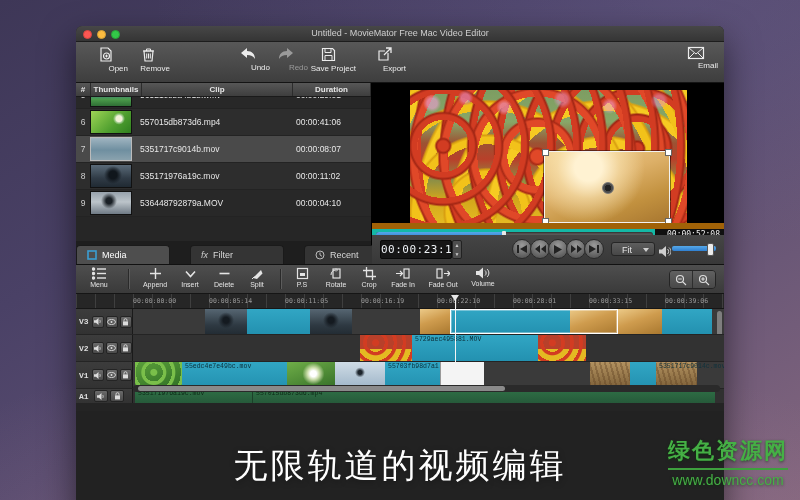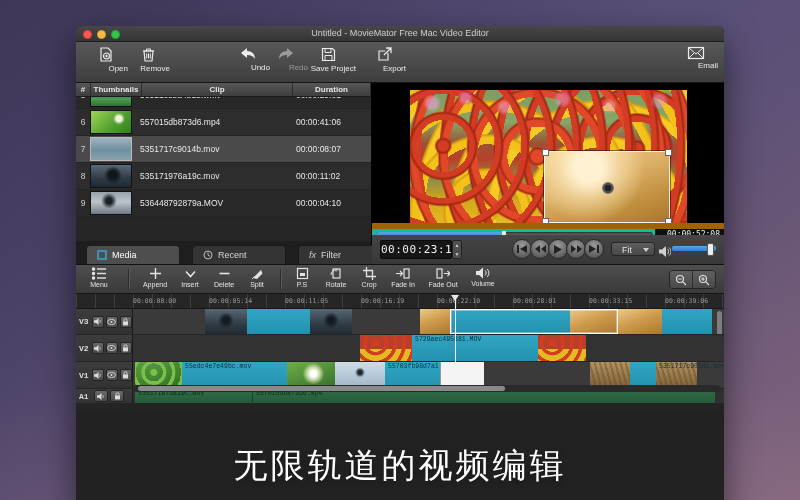--- a/index.html
+++ b/index.html
@@ -41,21 +41,21 @@
   .lthumb{width:40px;height:22px;margin-right:8px;border:1px solid #111;background:#555;flex:none;}
   .lrow.sel .lthumb{border:1px solid #bbb;}
   .lname{width:144px;white-space:nowrap;overflow:hidden;}
   .ldur{flex:1;padding-left:12px;}
   .th-sea{background:linear-gradient(180deg,#7ab8c8 0%,#3d7f8f 40%,#4a9a4a 70%,#2f6f35 100%);}
   .th-green{background:radial-gradient(circle at 70% 35%, #f2f0d8 0 3px, rgba(255,255,255,.5) 4px, transparent 6px),linear-gradient(135deg,#9ed455,#4f9f2f 60%,#2f7f1f);}
   .th-blue{background:linear-gradient(180deg,#9fb4c0,#6f8fa0 55%,#8aa2ae);}
   .th-eagle{background:radial-gradient(circle at 55% 45%, #10161c 0 4px, transparent 9px),linear-gradient(180deg,#5a6a78,#303b46 60%,#202a33);}
   .th-eagle2{background:radial-gradient(circle at 45% 40%, #1a2026 0 3px, transparent 8px),linear-gradient(180deg,#97a2ac,#bcc4ca 45%,#6f7a85);}
   .th-wheat{background:linear-gradient(180deg,#241a10 0%,#7d5520 32%,#eaa93f 52%,#c07828 74%,#55380f 100%);}
-  .ltabs{height:23px;background:#1e1e1e;display:flex;align-items:flex-end;padding-left:10px;gap:12px;}
+  .ltabs{height:23px;background:#1e1e1e;display:flex;align-items:flex-end;gap:20px;}
   .ltab{height:18px;min-width:72px;display:flex;align-items:center;gap:5px;padding:0 10px;border-radius:4px 4px 0 0;
     background:#343434;color:#d8d8d8;font-size:9px;border:1px solid #1a1a1a;border-bottom:none;}
   .ltab.on{background:#4e4e4e;color:#fff;}
   .tab-ic{width:10px;height:10px;display:inline-block;}
   
   .preview{position:relative;width:353px;height:181px;background:#000;}
   .video{position:absolute;left:38px;top:7px;width:277px;height:133px;overflow:hidden;
     background:
       radial-gradient(circle at 8% 10%, rgba(233,158,208,.65) 0 5px, transparent 9px),
       radial-gradient(circle at 20% 6%, rgba(226,140,196,.6) 0 4px, transparent 8px),
@@ -262,29 +262,29 @@
           </div>
         </div>
         <div class="ltabs">
           <div class="ltab on">
             <span class="tab-ic"><svg width="10" height="10" viewBox="0 0 10 10">
                   <rect x="1" y="1" width="8" height="8" fill="none" stroke="#3b9fd4" stroke-width="1.6"></rect>
                 </svg></span>
             <span>Media</span>
           </div>
           <div class="ltab">
+            <span class="tab-ic" style="font-size:9px;font-style:italic;color:#ccc;width:auto;">fx</span>
+            <span>Filter</span>
+          </div>
+          <div class="ltab">
             <span class="tab-ic"><svg width="10" height="10" viewBox="0 0 10 10">
                   <circle cx="5" cy="5" r="4" fill="none" stroke="#bbb" stroke-width="1"></circle>
                   <path d="M5 2.5V5l2 1.3" fill="none" stroke="#bbb" stroke-width="1"></path>
                 </svg></span>
             <span>Recent</span>
-          </div>
-          <div class="ltab">
-            <span class="tab-ic" style="font-size:9px;font-style:italic;color:#ccc;width:auto;">fx</span>
-            <span>Filter</span>
           </div>
         </div>
       </div>
 
       <div class="preview">
         <div class="video">
           <div class="pip">
             <span class="hd tl"></span>
             <span class="hd tr"></span>
             <span class="hd bl"></span>
@@ -597,13 +597,17 @@
           <div class="hthumb"></div>
         </div>
         <div class="playhead">
             <span class="grip"></span>
           </div>
       </div>
     </div>
   </div>
 
   <div class="caption">无限轨道的视频编辑</div>
+  <div class="watermark">
+    <div class="wm1">绿色资源网</div>
+    <div class="wm2">www.downcc.com</div>
+  </div>
 </div>
 
 </body></html>

